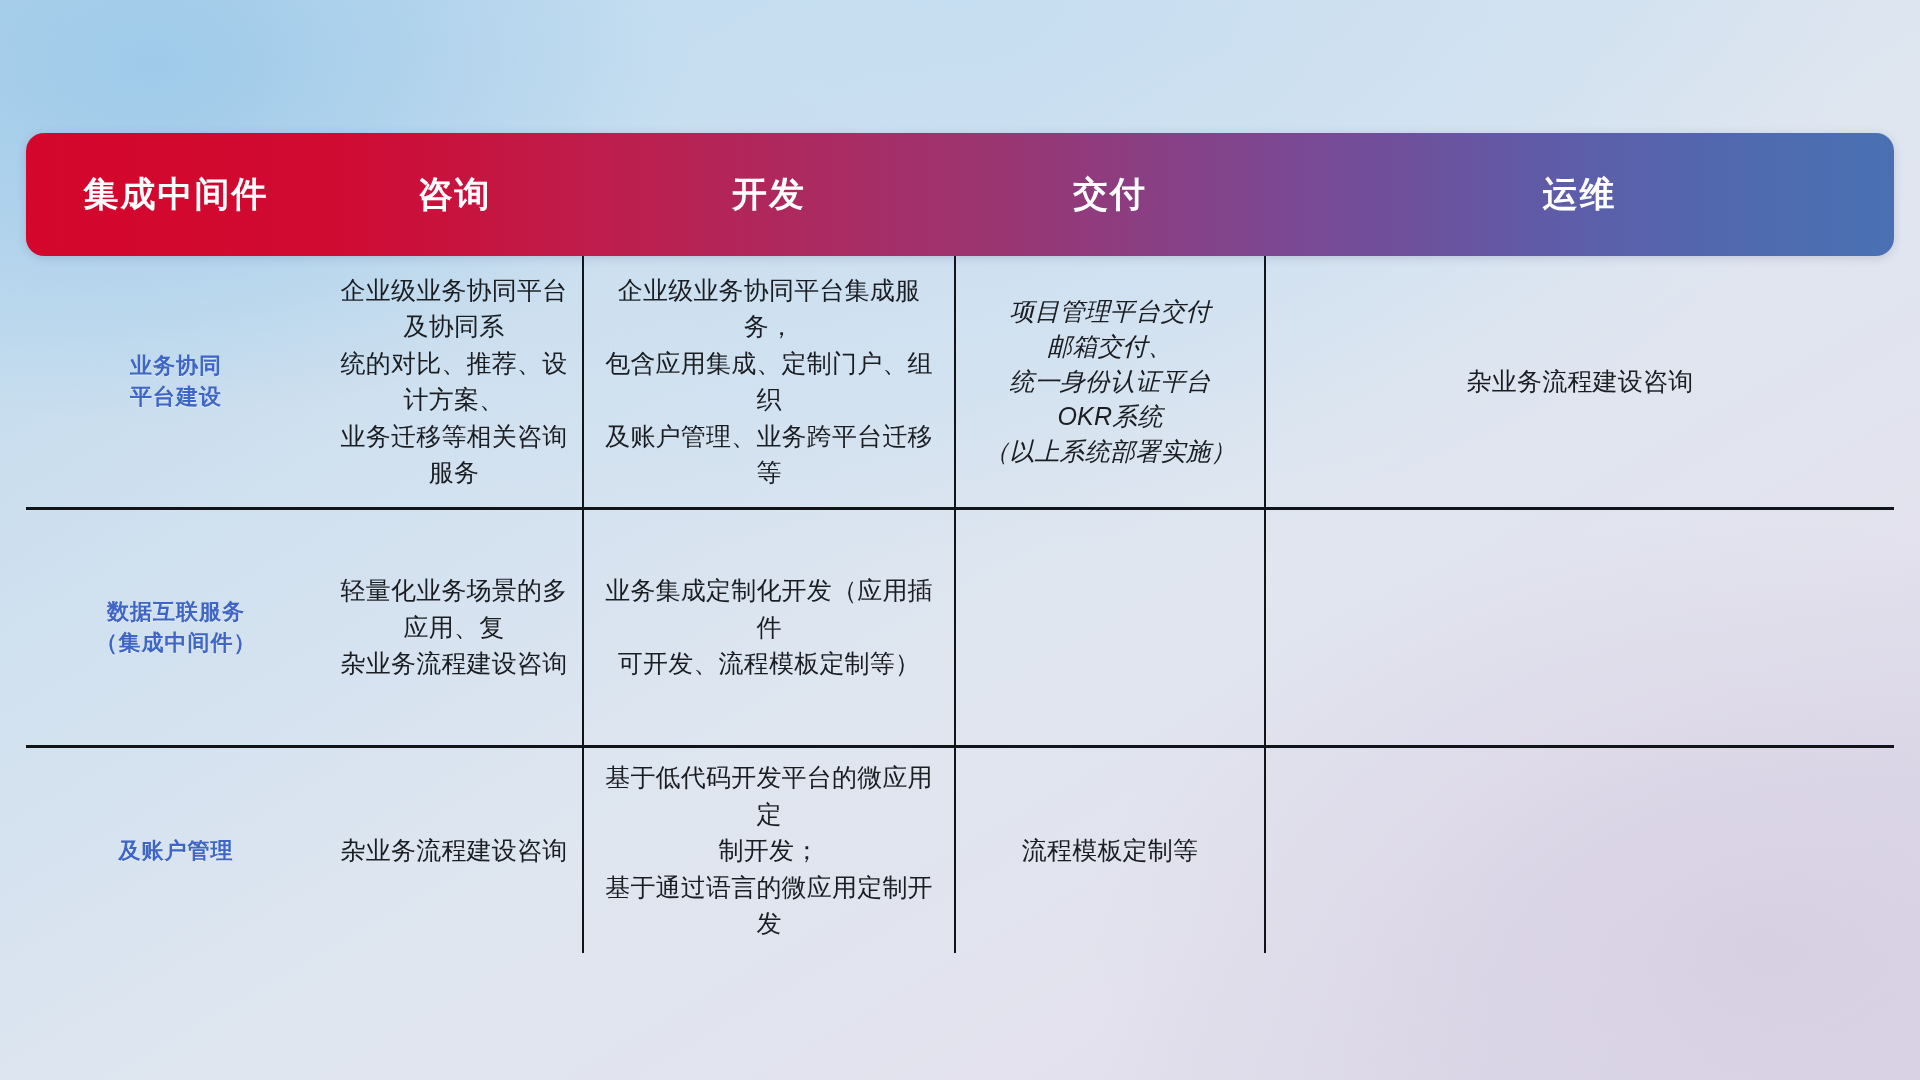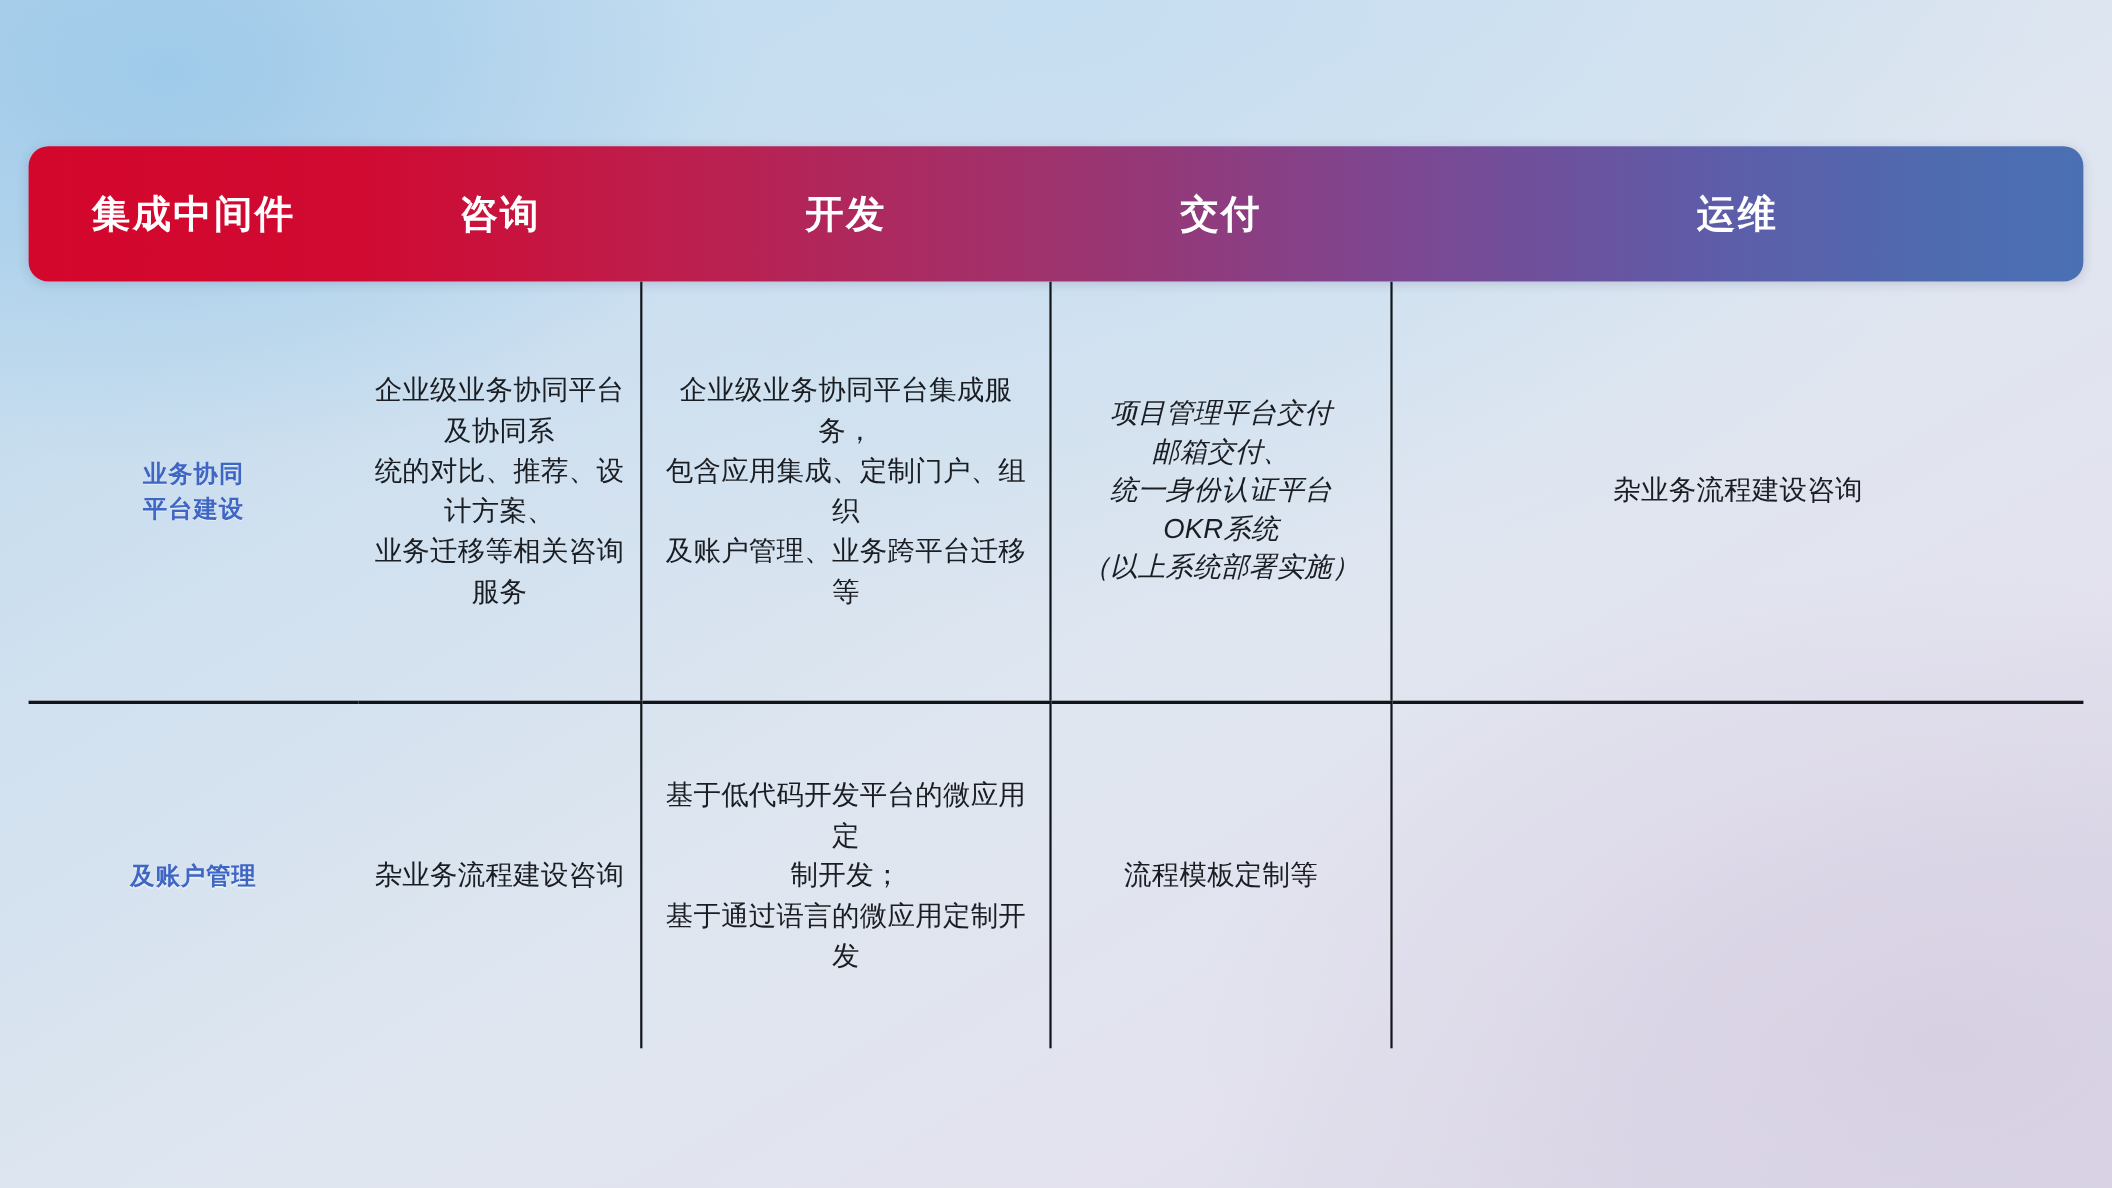--- a/index.html
+++ b/index.html
@@ -134,20 +134,37 @@
             <div class="cell-text">企业级业务协同平台集成服务，<br>包含应用集成、定制门户、组织<br>及账户管理、业务跨平台迁移等</div>
           </td>
           <td>
             <div class="cell-text tight">项目管理平台交付<br>邮箱交付、<br>统一身份认证平台<br>OKR系统<br>（以上系统部署实施）</div>
           </td>
           <td class="no-rline">
             <div class="cell-text">杂业务流程建设咨询</div>
           </td>
         </tr>
 
+        <tr class="row-2">
+          <td class="label-cell">
+            <div class="row-label">数据互联服务<br>（集成中间件）</div>
+          </td>
+          <td>
+            <div class="cell-text">轻量化业务场景的多应用、复<br>杂业务流程建设咨询</div>
+          </td>
+          <td>
+            <div class="cell-text">业务集成定制化开发（应用插件<br>可开发、流程模板定制等）</div>
+          </td>
+          <td>
+            <div class="cell-text"></div>
+          </td>
+          <td class="no-rline">
+            <div class="cell-text"></div>
+          </td>
+        </tr>
 
         <tr class="row-3">
           <td class="label-cell">
             <div class="row-label">及账户管理</div>
           </td>
           <td>
             <div class="cell-text">杂业务流程建设咨询</div>
           </td>
           <td>
             <div class="cell-text">基于低代码开发平台的微应用定<br>制开发；<br>基于通过语言的微应用定制开发</div>

